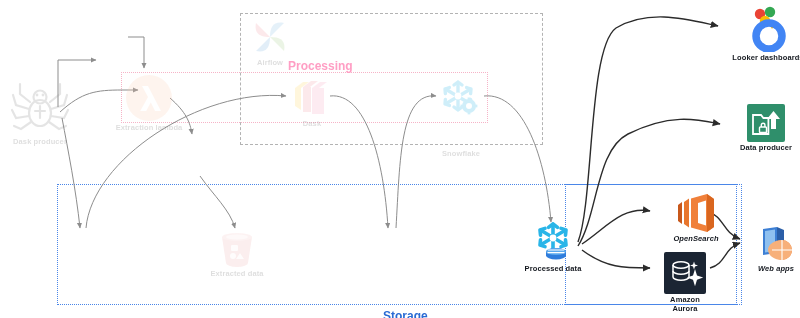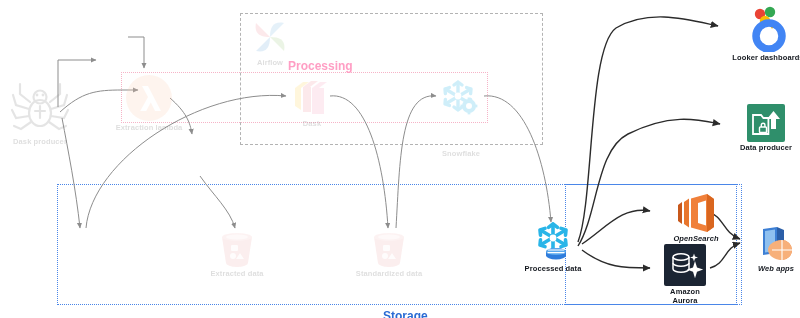--- a/index.html
+++ b/index.html
@@ -155,33 +155,20 @@
         <ellipse cx="19" cy="7" rx="15" ry="4" fill="#f6c9c9"></ellipse>
         <ellipse cx="19" cy="7" rx="11" ry="2.6" fill="#fff" opacity=".55"></ellipse>
         <rect x="13" y="15" width="7" height="6" rx="1" fill="#fff" opacity=".85"></rect>
         <circle cx="15" cy="26" r="3" fill="#fff" opacity=".85"></circle>
         <path d="M22 23 l4 6 h-8 z" fill="#fff" opacity=".85"></path>
       </svg>
     </span>
     <span class="lbl">Extracted data</span>
   </div>
 
-  <div class="node faded" id="n-standardized_data" style="left: 370px; top: 230px; width: 38px;">
-    <span class="glyph">
-      <svg width="38" height="38" viewBox="0 0 38 38">
-        <path d="M4 7 h30 l-4 26 a11 4 0 0 1 -22 0 Z" fill="#efb3b3"></path>
-        <ellipse cx="19" cy="7" rx="15" ry="4" fill="#f6c9c9"></ellipse>
-        <ellipse cx="19" cy="7" rx="11" ry="2.6" fill="#fff" opacity=".55"></ellipse>
-        <rect x="13" y="15" width="7" height="6" rx="1" fill="#fff" opacity=".85"></rect>
-        <circle cx="15" cy="26" r="3" fill="#fff" opacity=".85"></circle>
-        <path d="M22 23 l4 6 h-8 z" fill="#fff" opacity=".85"></path>
-      </svg>
-    </span>
-    <span class="lbl">Standardized data</span>
-  </div>
 
   <div class="node solid" id="n-processed_data" style="left: 532px; top: 221px; width: 42px;">
     <span class="glyph">
       <svg width="42" height="42" viewBox="0 0 42 42">
         <g stroke="#29b5e8" stroke-width="3.6" stroke-linecap="round" fill="none">
           <path d="M21 4 v24 M10 10 L32 23 M32 10 L10 23"></path>
           <path d="M21 3 l-4.5 3.4 M21 3 l4.5 3.4"></path>
           <path d="M8 9 l0.5 5.2 M8 9 l5-1.6"></path>
           <path d="M34 9 l-0.5 5.2 M34 9 l-5-1.6"></path>
           <path d="M8 24 l0.5-5.2 M8 24 l5 1.6"></path>
@@ -203,21 +190,21 @@
         <path d="M4 12 L8 9 L8 31 L4 28 Z" fill="#c8581b"></path>
         <path d="M10 9 L15 5.5 L15 34.5 L10 31 Z" fill="#e8762d"></path>
         <path d="M17 5.5 L33 1 L40 6 L40 34 L33 39 L17 34.5 Z" fill="#f0803a"></path>
         <path d="M33 1 L40 6 L40 34 L33 39 Z" fill="#d9661f"></path>
         <path d="M24 10 l8-2.4 v24.8 l-8-2.4 z" fill="#ffffff"></path>
       </svg>
     </span>
     <span class="lbl">OpenSearch</span>
   </div>
 
-  <div class="node solid" id="n-amazon_aurora" style="left: 664px; top: 244px; width: 42px;">
+  <div class="node solid" id="n-amazon_aurora" style="left: 664px; top: 252px; width: 42px;">
     <span class="glyph">
       <svg width="42" height="42" viewBox="0 0 42 42">
         <rect x="0" y="0" width="42" height="42" rx="2" fill="#1b2533"></rect>
         <g stroke="#fff" stroke-width="1.5" fill="none">
           <ellipse cx="17" cy="13" rx="8" ry="3.2"></ellipse>
           <path d="M9 13 v12 a8 3.2 0 0 0 16 0 V13"></path>
           <path d="M9 19 a8 3.2 0 0 0 16 0"></path>
         </g>
         <path d="M31 17 l2 6.5 6.2 2.1 -6.2 2.1 -2 6.5 -2-6.5 -6.2-2.1 6.2-2.1 z" fill="#fff"></path>
         <path d="M30 9.5 l1 3 3 1 -3 1 -1 3 -1-3 -3-1 3-1 z" fill="#fff"></path>

